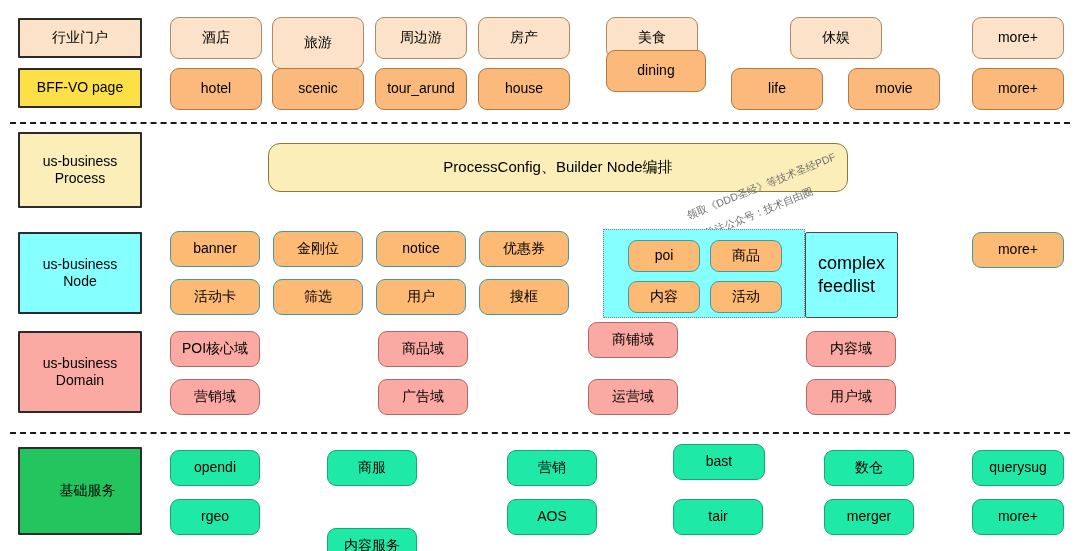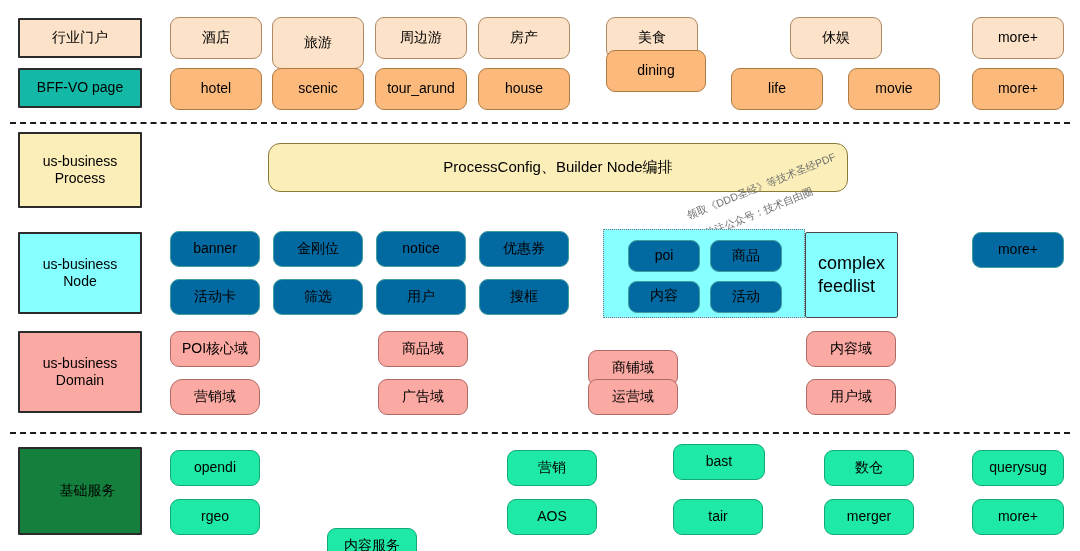--- a/index.html
+++ b/index.html
@@ -17,30 +17,30 @@
   }
   
   .pill{border-radius:9px;border:1.2px solid #6b6b6b;}
   
   .label-box{border:2.2px solid #2b2b2b;border-radius:1px;font-size:14px;}
 
   
   .c-portal{background:#fbe2c8;border-color:#b08a62;}
   .c-bff{background:#fbb97b;border-color:#b07a43;}
   .c-process{background:#fbeeb8;border-color:#b09a52;}
-  .c-node{background:#0369a1;border-color:#3f9d9d;}
+  .c-node{background:#fdba74;border-color:#3f9d9d;}
   .c-domain{background:#fba9a3;border-color:#b06a66;}
   .c-base{background:#1fe9a6;border-color:#13a877;}
 
   .label-box.c-portal{background:#fbe2c8;border-color:#2b2b2b;}
-  .label-box.c-bff{background:#14b8a6;border-color:#2b2b2b;}
+  .label-box.c-bff{background:#fde047;border-color:#2b2b2b;}
   .label-box.c-process{background:#fbeeb8;border-color:#2b2b2b;}
   .label-box.c-node{background:#85ffff;border-color:#2b2b2b;}
   .label-box.c-domain{background:#fba9a3;border-color:#2b2b2b;}
-  .label-box.c-base{background:#15803d;border-color:#2b2b2b;padding-left:15px;}
+  .label-box.c-base{background:#22c55e;border-color:#2b2b2b;padding-left:15px;}
 
   .divider{
     position:absolute;left:10px;width:1060px;height:0;
     border-top:2.5px dashed #1a1a1a;
   }
 
   .process-bar{
     position:absolute;box-sizing:border-box;
     background:#fbeeb8;border:1.5px solid #8a7a3a;border-radius:12px;
     display:flex;align-items:center;justify-content:center;
@@ -110,46 +110,47 @@
 
   <div class="box pill c-node" style="left:170px;top:279px;width:90px;height:36px;">活动卡</div>
   <div class="box pill c-node" style="left:273px;top:279px;width:90px;height:36px;">筛选</div>
   <div class="box pill c-node" style="left:376px;top:279px;width:90px;height:36px;">用户</div>
   <div class="box pill c-node" style="left:479px;top:279px;width:90px;height:36px;">搜框</div>
 
   <div class="group-dotted" style="left:603px;top:229px;width:202px;height:89px;"></div>
 
   <div class="box pill c-node" style="left:628px;top:240px;width:72px;height:32px;">poi</div>
   <div class="box pill c-node" style="left:710px;top:240px;width:72px;height:32px;">商品</div>
-  <div class="box pill c-node" style="left:628px;top:281px;width:72px;height:32px;font-family:Liberation Mono, monospace;">内容</div>
+  <div class="box pill c-node" style="left:628px;top:281px;width:72px;height:32px;">内容</div>
   <div class="box pill c-node" style="left:710px;top:281px;width:72px;height:32px;">活动</div>
 
   <div class="feedlist-box two-line" style="left:805px;top:232px;width:93px;height:86px;">complex
 feedlist</div>
 
   <div class="box pill c-node" style="left:972px;top:232px;width:92px;height:36px;">more+</div>
 
   <div class="box label-box c-domain two-line" style="left:18px;top:331px;width:124px;height:82px;">us-business
 Domain</div>
 
   <div class="box pill c-domain" style="left:170px;top:331px;width:90px;height:36px;">POI核心域</div>
   <div class="box pill c-domain" style="left:378px;top:331px;width:90px;height:36px;">商品域</div>
-  <div class="box pill c-domain" style="left:588px;top:322px;width:90px;height:36px;margin-top:28px;">商铺域</div>
+  <div class="box pill c-domain" style="left:588px;top:322px;width:90px;height:36px;">商铺域</div>
   <div class="box pill c-domain" style="left:806px;top:331px;width:90px;height:36px;">内容域</div>
 
   <div class="box pill c-domain" style="left:170px;top:379px;width:90px;height:36px;border-radius:12px;">营销域</div>
   <div class="box pill c-domain" style="left:378px;top:379px;width:90px;height:36px;">广告域</div>
   <div class="box pill c-domain" style="left:588px;top:379px;width:90px;height:36px;">运营域</div>
   <div class="box pill c-domain" style="left:806px;top:379px;width:90px;height:36px;">用户域</div>
 
   <div class="divider" style="top:432px;"></div>
 
   <div class="box label-box c-base" style="left:18px;top:447px;width:124px;height:88px;">基础服务</div>
 
   <div class="box pill c-base" style="left:170px;top:450px;width:90px;height:36px;">opendi</div>
+  <div class="box pill c-base" style="left:327px;top:450px;width:90px;height:36px;">商服</div>
   <div class="box pill c-base" style="left:507px;top:450px;width:90px;height:36px;">营销</div>
   <div class="box pill c-base" style="left:673px;top:444px;width:92px;height:36px;">bast</div>
   <div class="box pill c-base" style="left:824px;top:450px;width:90px;height:36px;">数仓</div>
   <div class="box pill c-base" style="left:972px;top:450px;width:92px;height:36px;">querysug</div>
 
   <div class="box pill c-base" style="left:170px;top:499px;width:90px;height:36px;">rgeo</div>
   <div class="box pill c-base" style="left:327px;top:499px;width:90px;height:36px;margin-top:29px;">内容服务</div>
   <div class="box pill c-base" style="left:507px;top:499px;width:90px;height:36px;">AOS</div>
   <div class="box pill c-base" style="left:673px;top:499px;width:90px;height:36px;">tair</div>
   <div class="box pill c-base" style="left:824px;top:499px;width:90px;height:36px;">merger</div>

